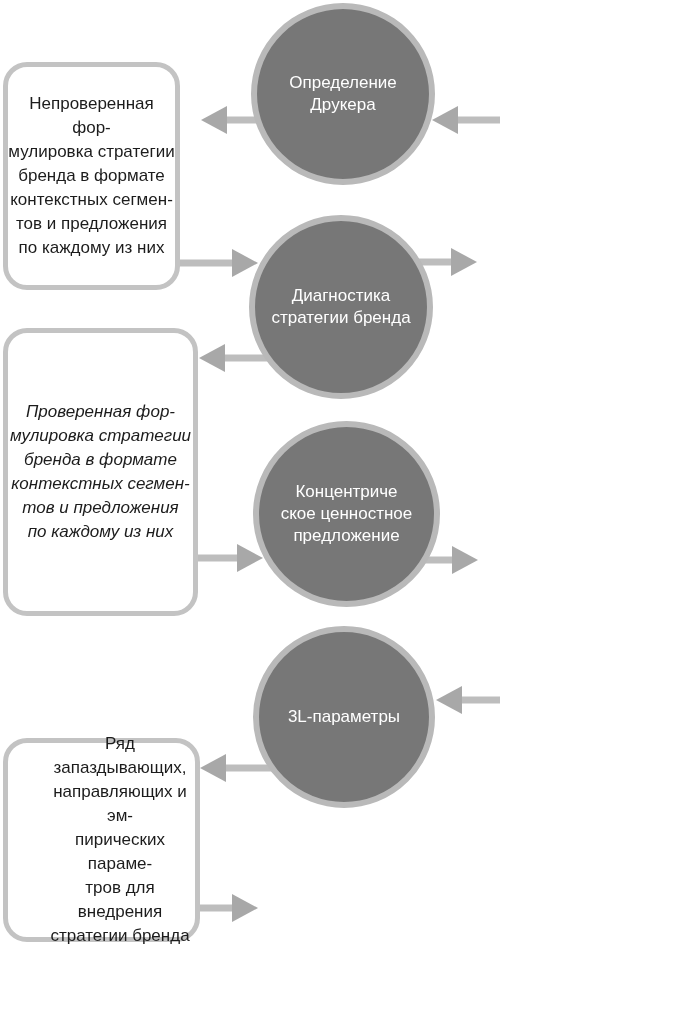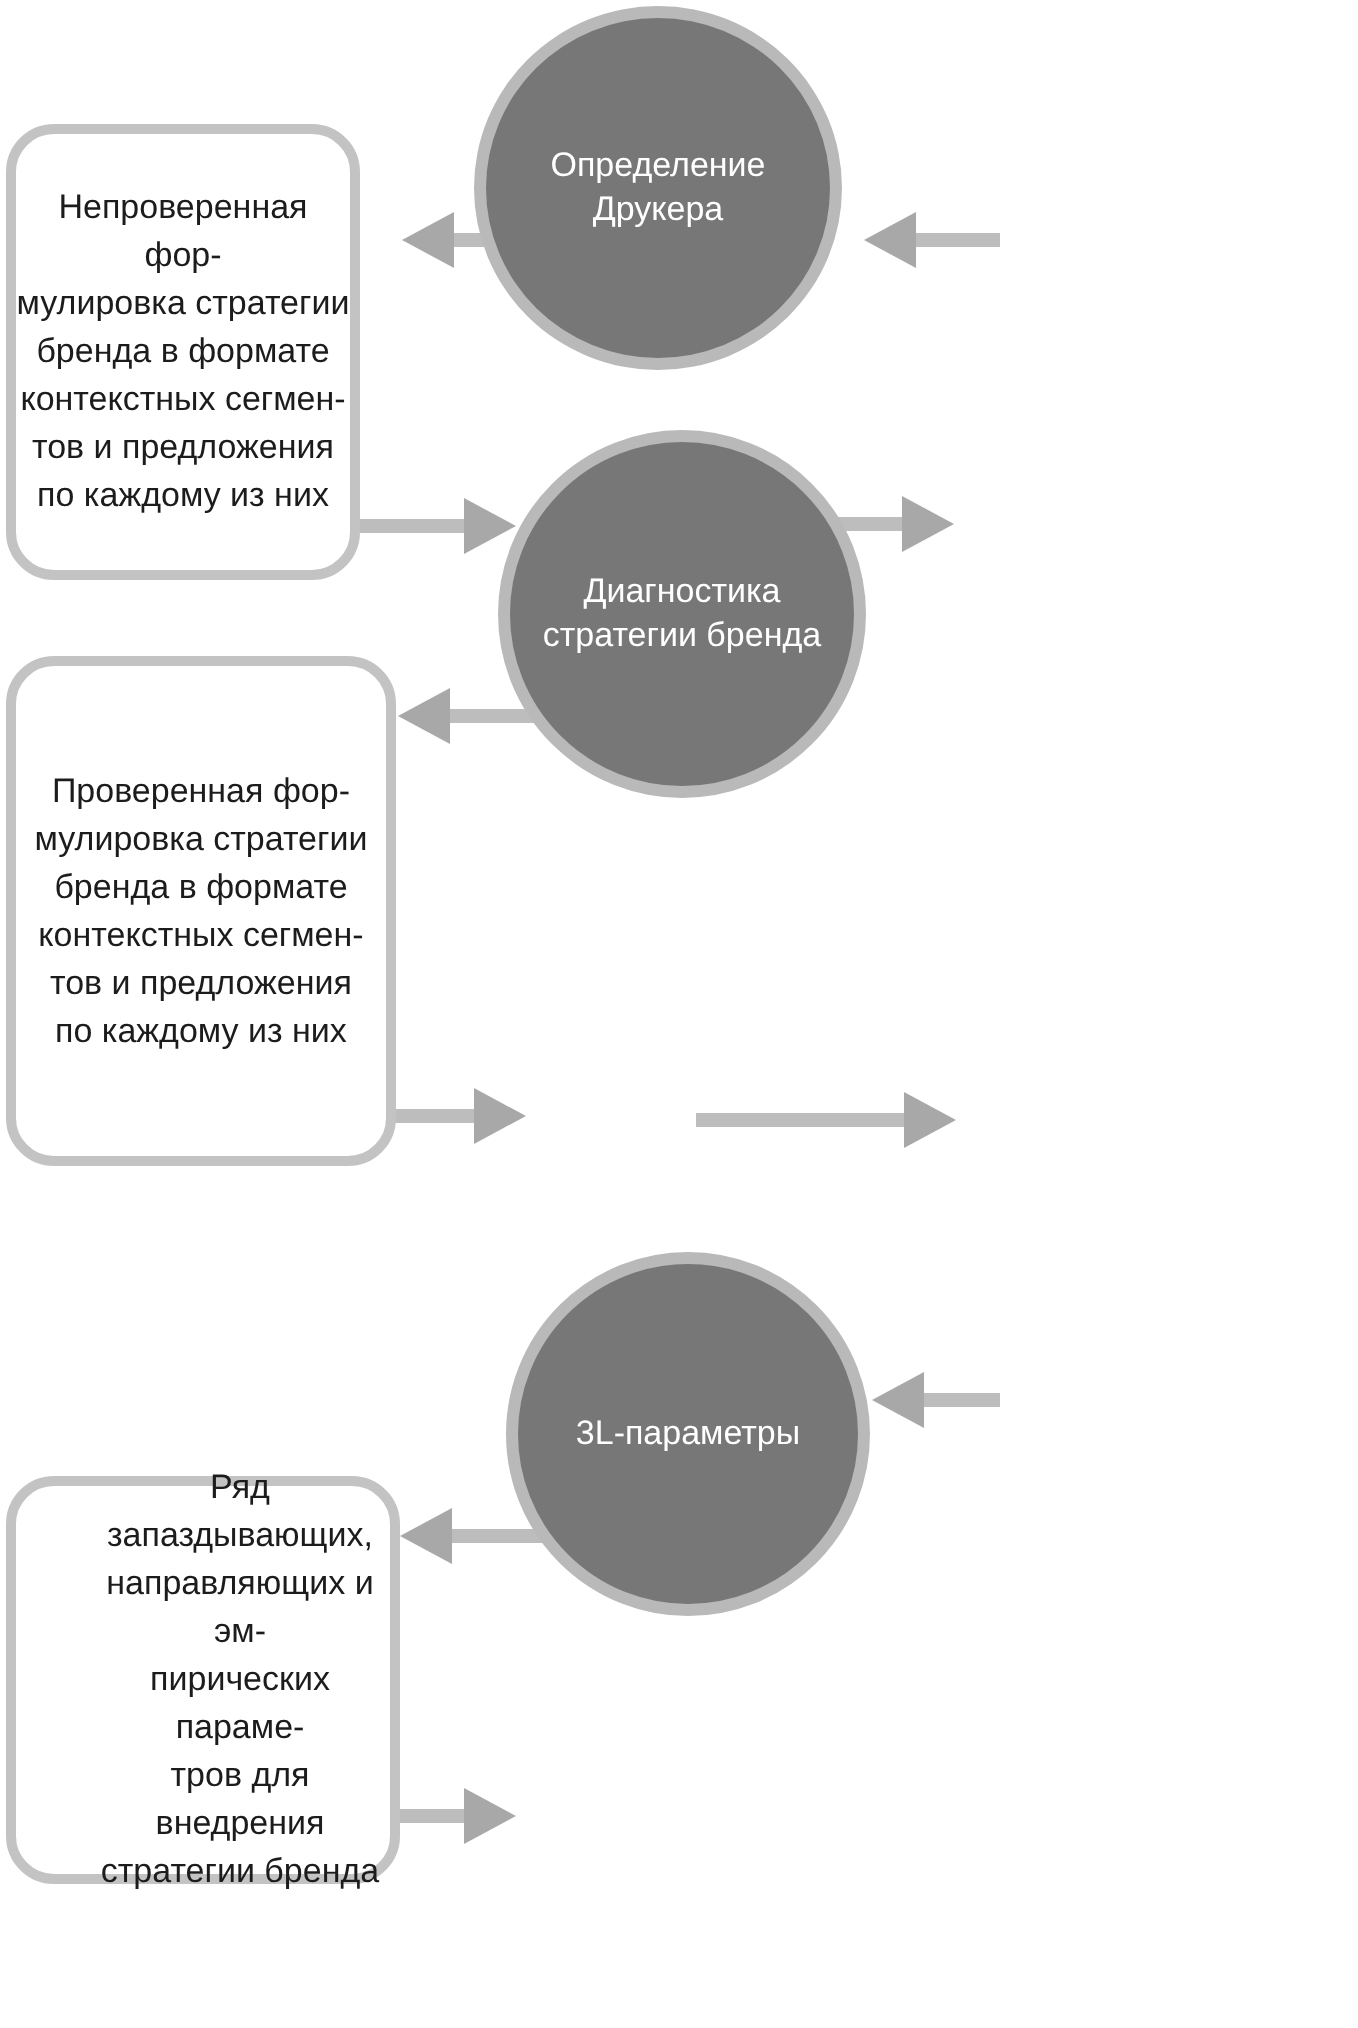--- a/index.html
+++ b/index.html
@@ -29,29 +29,29 @@
   .box-node {
     border-radius: 24px;
     background: #ffffff;
     border: 5px solid #c3c3c3;
     color: #1c1c1c;
     font-size: 17px;
     line-height: 24px;
     white-space: pre-line;
   }
   
-  #circle-0 { left: 237px; top: 3px;   width: 184px; height: 182px; }
+  #circle-0 { left: 251px; top: 3px;   width: 184px; height: 182px; }
   #circle-1 { left: 249px; top: 215px; width: 184px; height: 184px; }
   #circle-2 { left: 253px; top: 421px; width: 187px; height: 186px; }
   #circle-3 { left: 253px; top: 626px; width: 182px; height: 182px; }
   #circle-4 { left: 250px; top: 836px; width: 198px; height: 172px; border-radius: 99px / 86px; }
   
   #box-0 { left: 3px;   top: 62px;  width: 177px; height: 228px; }
   #box-1 { left: 477px; top: 65px;  width: 195px; height: 227px; }
-  #box-2 { left: 3px;   top: 328px; width: 195px; height: 255px; }
+  #box-2 { left: 3px;   top: 328px; width: 195px; height: 288px; font-style: italic; }
   #box-3 { left: 478px; top: 532px; width: 192px; height: 200px; }
   #box-4 { left: 3px;   top: 738px; width: 197px; height: 204px; padding-left: 37px; }
   .shaft { stroke: #bdbdbd; stroke-width: 7; }
   .head  { fill: #a8a8a8; }
 </style>
 </head>
 <body>
 
 <div id="canvas">
 
@@ -89,20 +89,25 @@
   </svg>
 
   <div id="circle-0" class="node circle-node">
     <span>Определение
 Друкера</span>
   </div>
   <div id="circle-1" class="node circle-node">
     <span>Диагностика
 стратегии бренда</span>
   </div>
+  <div id="circle-2" class="node circle-node">
+    <span>Концентриче
+ское ценностное
+предложение</span>
+  </div>
   <div id="circle-3" class="node circle-node">
     <span>3L-параметры</span>
   </div>
 
   <div id="box-0" class="node box-node">
     <span>Непроверенная фор-
 мулировка стратегии
 бренда в формате
 контекстных сегмен-
 тов и предложения

